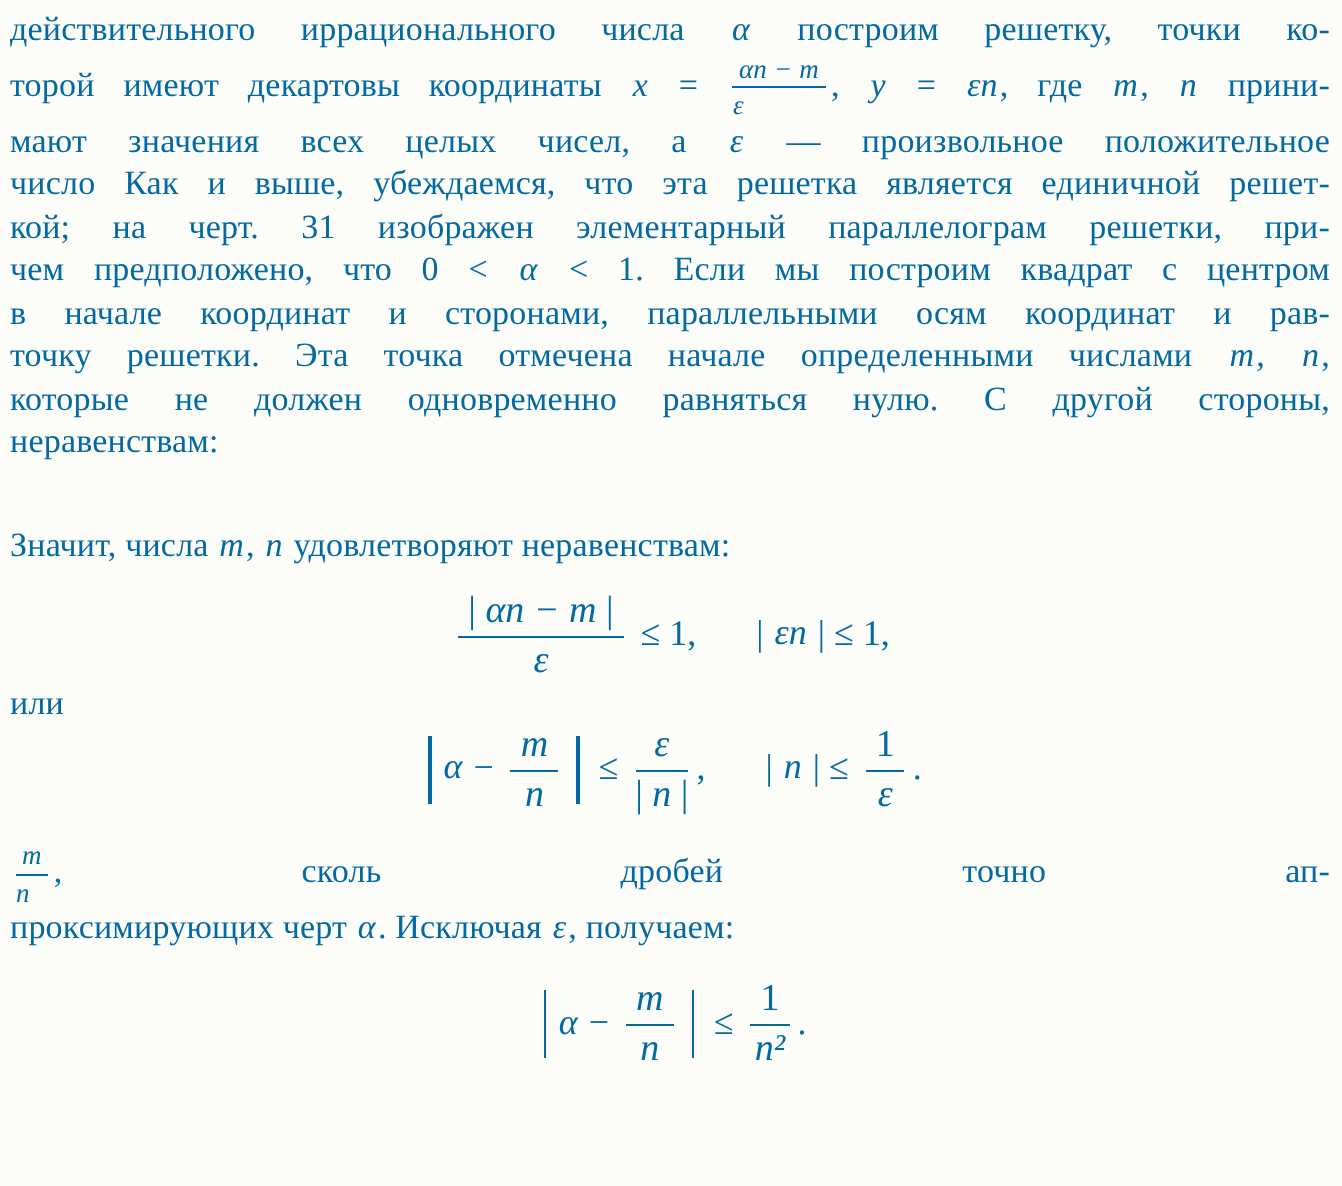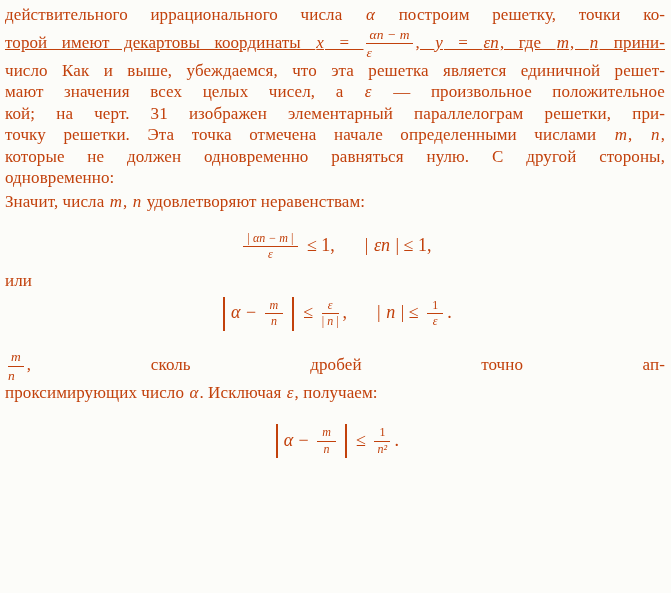--- a/index.html
+++ b/index.html
@@ -2,83 +2,85 @@
 <html><head>
 <meta charset="utf-8">
 <style>
   html, body { margin:0; padding:0; background:#fcfcf9; }
   .page {
     position:relative;
     width:671px; height:593px;
     box-sizing:border-box;
     padding:4px 6px 0 5px;
     background:#fcfcf9;
-    color:#c2410c;
+    color:#0369a1;
     font-family:"Liberation Serif","DejaVu Serif",serif;
     overflow:hidden;
   }
   .line { font-size:17px; line-height:21.5px; height:21.5px; letter-spacing:0.1px; }
   .j { text-align:justify; text-align-last:justify; }
-  .tall { height:34px; line-height:34px;text-decoration:underline; }
+  .tall { height:34px; line-height:34px; }
   .mv { font-style:italic; margin:0 1px; }
   
   .ifrac { display:inline-block; vertical-align:middle; text-align:center;
            font-size:13.5px; line-height:1.12; margin:0 3px; }
   .ifrac .fn { display:block; border-bottom:1px solid currentColor; padding:0 3px 1px; }
   .ifrac .fd { display:block; padding-top:1px; }
   
   .formula { text-align:center; font-size:18px; }
   .fA { margin-top:1px; height:22px; line-height:22px; }
-  .l13c { margin-top:2px; }
+  .l13c { margin-top:30px; }
   .fB { margin-top:12px; height:42px; line-height:42px; }
   .l14c { margin-top:7px; height:16px; line-height:16px; }
   .fC { margin-top:2px; height:42px; line-height:42px; }
   .l15c { margin-top:15px; height:34px; line-height:34px; }
   .fD { margin-top:13px; height:46px; line-height:46px; }
   .frac { display:inline-block; vertical-align:middle; text-align:center;
-          font-size:12px; line-height:1.15; margin:0 4px; }
+          font-size:19px; line-height:1.15; margin:0 4px; }
   .frac .fn { display:block; border-bottom:1.4px solid currentColor; padding:0 5px 1px; }
   .frac .fd { display:block; padding-top:1px; }
   .vbar { display:inline-block; width:1.6px; height:34px; background:currentColor;
           vertical-align:middle; margin:0 5px; }
   .gap { display:inline-block; width:30px; }
 </style>
 </head>
 <body>
 
 <div class="page">
 
   <div class="line j"><span>действительного иррационального числа </span><i class="mv">α</i><span> построим решетку, точки ко-</span></div>
 
   <div class="line j tall"><span>торой имеют декартовы координаты </span><i class="mv">x</i><span> = </span><span class="ifrac"><i class="fn">αn − m</i><i class="fd">ε</i></span><span>, </span><i class="mv">y</i><span> = </span><i class="mv">εn</i><span>, где </span><i class="mv">m</i><span>, </span><i class="mv">n</i><span> прини-</span></div>
 
+  <div class="line j"><span>мают значения всех целых чисел, а </span><i class="mv">ε</i><span> — произвольное положительное</span></div>
+
   <div class="line j">число  Как и выше, убеждаемся, что эта решетка является единичной решет-</div>
-
-  <div class="line j"><span>мают значения всех целых чисел, а </span><i class="mv">ε</i><span> — произвольное положительное</span></div>
 
   <div class="line j">кой; на черт. 31 изображен элементарный параллелограм решетки, при-</div>
 
+  <div class="line j"><span>чем предположено, что 0 &lt; </span><i class="mv">α</i><span> &lt; 1. Если мы построим квадрат с центром</span></div>
 
+  <div class="line j">в начале координат и сторонами, параллельными осям координат и рав-</div>
 
 
   <div class="line j"><span>точку решетки. Эта точка отмечена начале определенными числами </span><i class="mv">m</i><span>, </span><i class="mv">n</i><span>,</span></div>
 
   <div class="line j">которые не должен одновременно равняться нулю. С другой стороны,</div>
 
 
-  <div class="line">одновременно:</div>
+  <div class="line">неравенствам:</div>
 
 
   <div class="line l13c"><span>Значит, числа </span><i class="mv">m</i><span>, </span><i class="mv">n</i><span> удовлетворяют неравенствам:</span></div>
 
   <div class="formula fB"><span class="frac"><span class="fn"><span>| </span><i>αn − m</i><span> |</span></span><i class="fd">ε</i></span><span> ≤ 1,</span><span class="gap"></span><span>| </span><i class="mv">εn</i><span> |</span><span> ≤ 1,</span></div>
 
   <div class="line l14c">или</div>
 
   <div class="formula fC"><span class="vbar"></span><i class="mv">α</i><span> − </span><span class="frac"><i class="fn">m</i><i class="fd">n</i></span><span class="vbar"></span><span> ≤ </span><span class="frac"><i class="fn">ε</i><span class="fd"><span>| </span><i>n</i><span> |</span></span></span><span>,</span><span class="gap"></span><span>| </span><i class="mv">n</i><span> |</span><span> ≤ </span><span class="frac"><span class="fn">1</span><i class="fd">ε</i></span><span>.</span></div>
 
   <div class="line j l15c"><span class="ifrac"><i class="fn">m</i><i class="fd">n</i></span><span>, сколь дробей точно ап-</span></div>
 
-  <div class="line"><span>проксимирующих число </span><i class="mv">α</i><span>. Исключая </span><i class="mv">ε</i><span>, получаем:</span></div>
+  <div class="line"><span>проксимирующих черт </span><i class="mv">α</i><span>. Исключая </span><i class="mv">ε</i><span>, получаем:</span></div>
 
   <div class="formula fD"><span class="vbar"></span><i class="mv">α</i><span> − </span><span class="frac"><i class="fn">m</i><i class="fd">n</i></span><span class="vbar"></span><span> ≤ </span><span class="frac"><span class="fn">1</span><i class="fd">n²</i></span><span>.</span></div>
 
 </div>
 
 </body></html>

